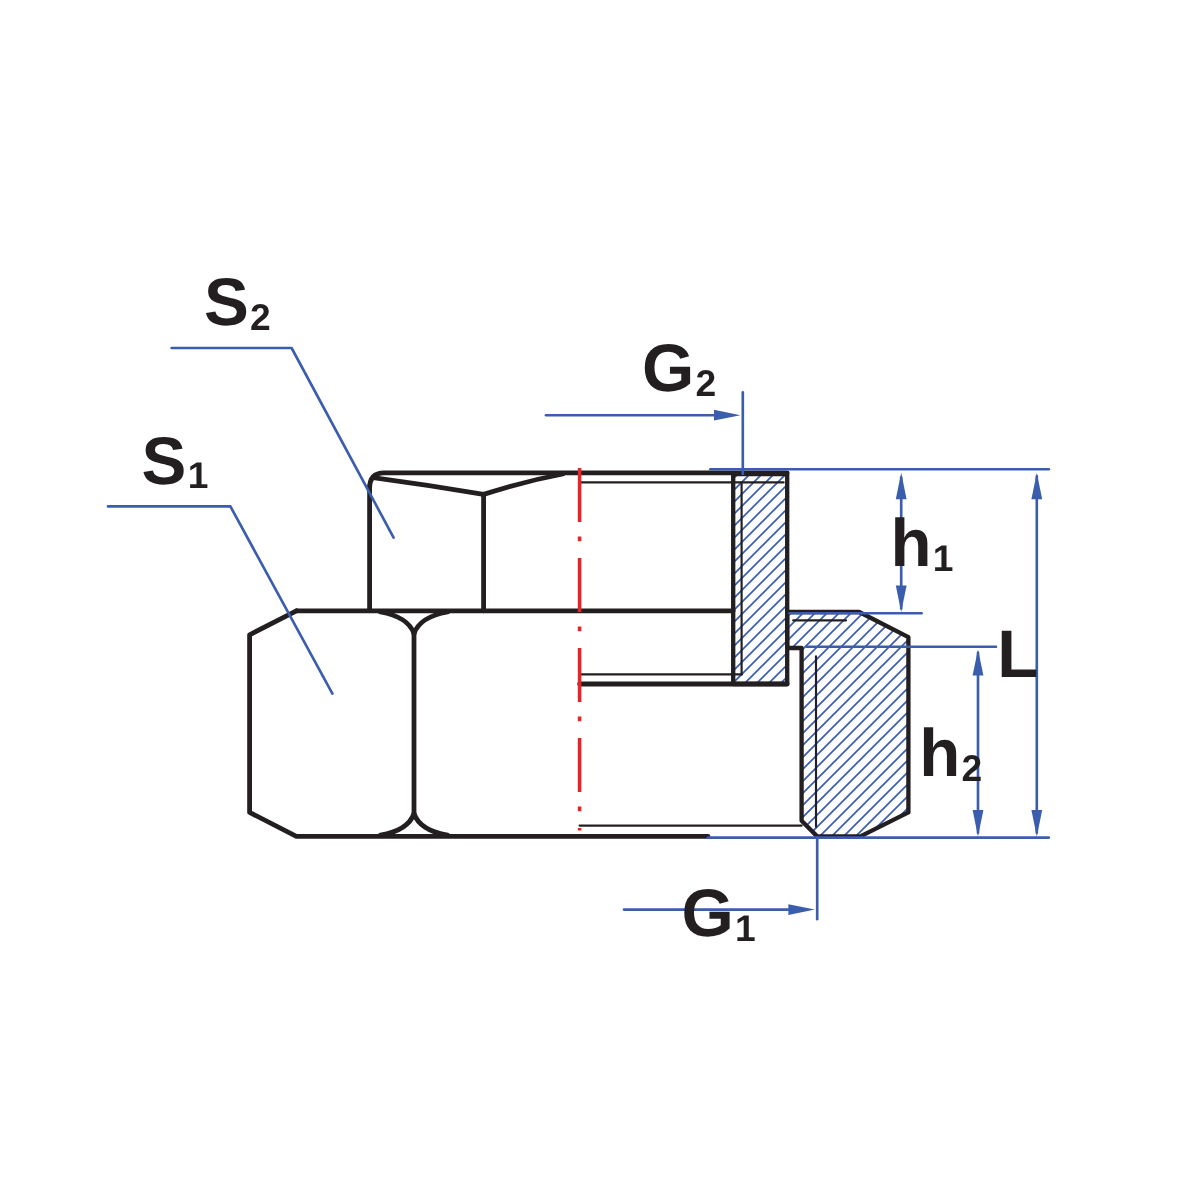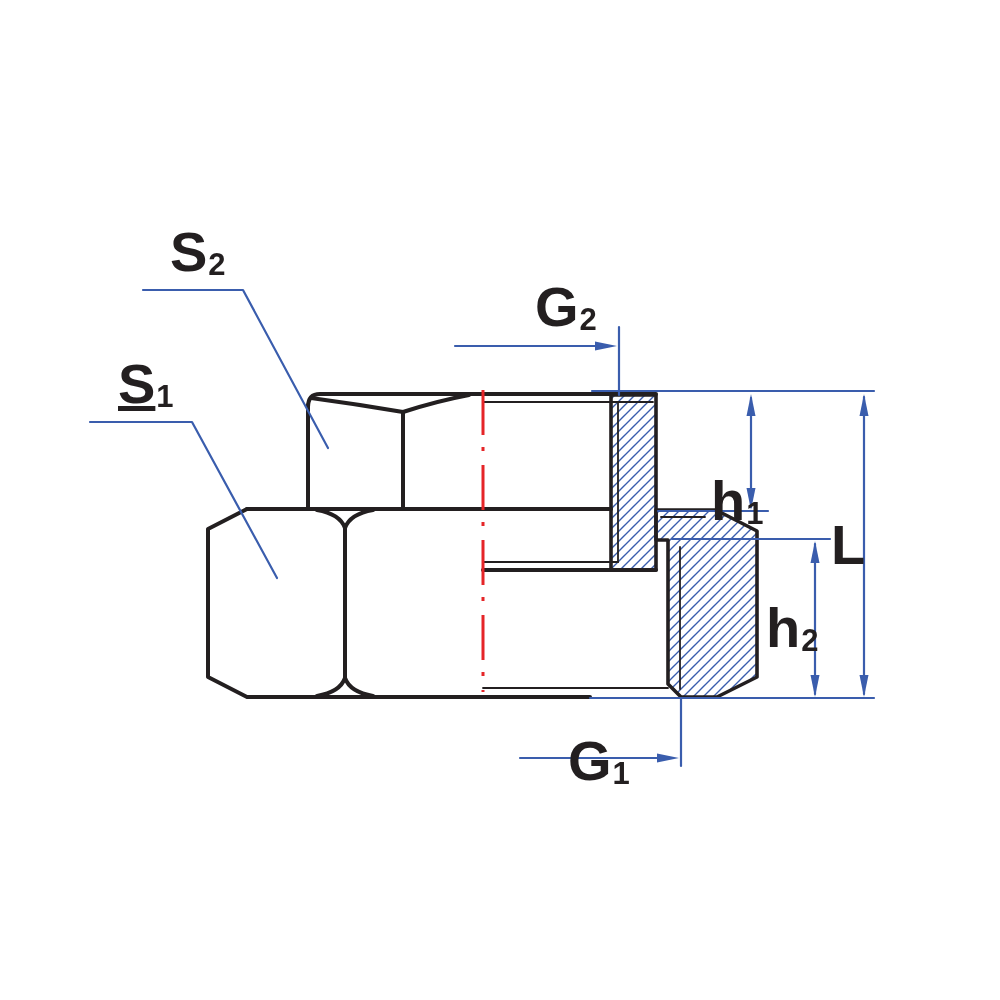--- a/index.html
+++ b/index.html
@@ -105,33 +105,33 @@
       <polygon points="815,697 810.5,675 819.5,675"></polygon>
       <polygon points="864,394 859.5,416 868.5,416"></polygon>
       <polygon points="864,697 859.5,675 868.5,675"></polygon>
     </g>
   </svg>
 
   <div class="dim-label" style="left:170px;top:224px;">
     <span>S</span><span class="sub">2</span>
   </div>
 
-  <div class="dim-label" style="left:118px;top:356px;text-decoration:underline;">
+  <div class="dim-label" style="left:118px;top:356px;">
     <span>S</span><span class="sub">1</span>
   </div>
 
   <div class="dim-label" style="left:535px;top:279px;">
     <span>G</span><span class="sub">2</span>
   </div>
 
   <div class="dim-label" style="left:568px;top:733px;">
     <span>G</span><span class="sub">1</span>
   </div>
 
-  <div class="dim-label" style="left:711px;top:425px;margin-top:48px;">
+  <div class="dim-label" style="left:742px;top:425px;">
     <span>h</span><span class="sub">1</span>
   </div>
 
   <div class="dim-label" style="left:766px;top:600px;">
     <span>h</span><span class="sub">2</span>
   </div>
 
   <div class="dim-label" style="left:831px;top:517px;">
     <span>L</span><span class="sub"></span>
   </div>

